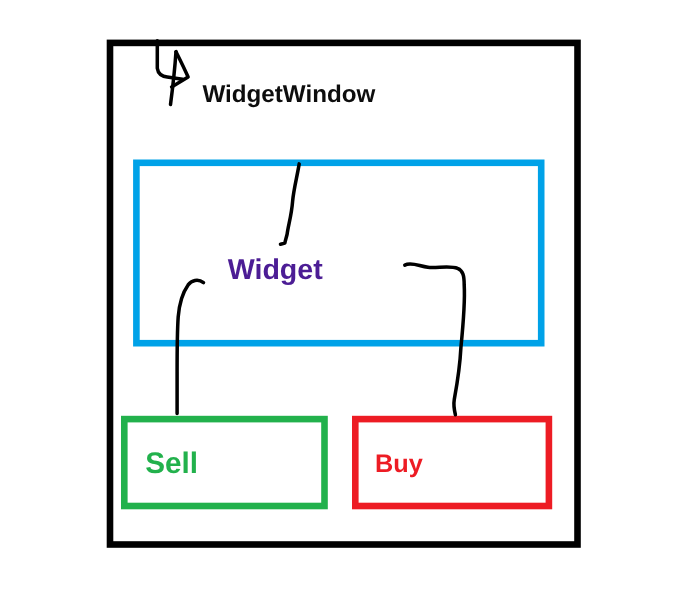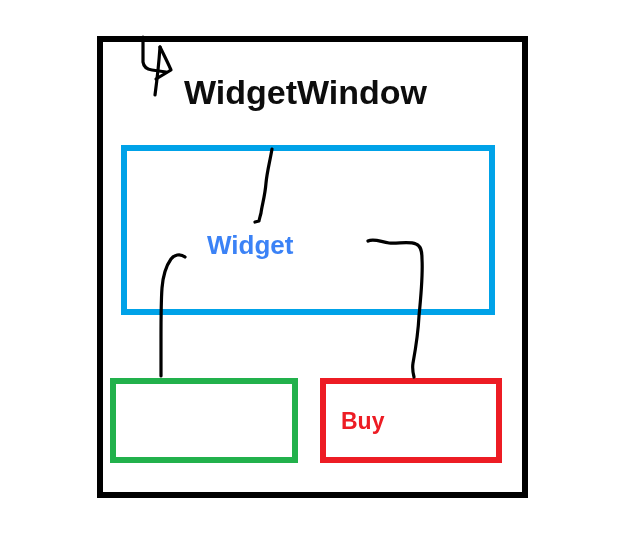--- a/index.html
+++ b/index.html
@@ -50,28 +50,28 @@
   }
   .lbl {
     position: absolute;
     font-weight: 700;
     white-space: nowrap;
     line-height: 1.15;
   }
   .lbl-window {
     left: 184px;
     top: 73px;
-    font-size: 34px;
+    font-size: 22px;
     color: #0d0d0d;
   }
   .lbl-widget {
     left: 207px;
     top: 231px;
     font-size: 26px;
-    color: #3b82f6;
+    color: #4c1d95;
   }
   .lbl-sell {
     left: 132px;
     top: 406px;
     font-size: 27px;
     color: #22B14C;
   }
   .lbl-buy {
     left: 341px;
     top: 408px;
@@ -102,20 +102,21 @@
   <div class="box window-box"></div>
 
   <div class="box widget-box"></div>
 
   <div class="box sell-box"></div>
 
   <div class="box buy-box"></div>
 
   <div class="lbl lbl-window">WidgetWindow</div>
   <div class="lbl lbl-widget">Widget</div>
+  <div class="lbl lbl-sell">Sell</div>
   <div class="lbl lbl-buy">Buy</div>
 
   <svg class="ink-overlay" viewBox="0 0 630 536" xmlns="http://www.w3.org/2000/svg">
 
     <g>
       <path class="ink" d="M 143 37 L 143 62 Q 144 69 152 70 L 166 72"></path>
       <path class="ink" d="M 160 47 C 159 62 157 80 155 95"></path>
       <path class="ink" d="M 160 47 C 164 55 168 63 171 70 L 156 79"></path>
     </g>
 

